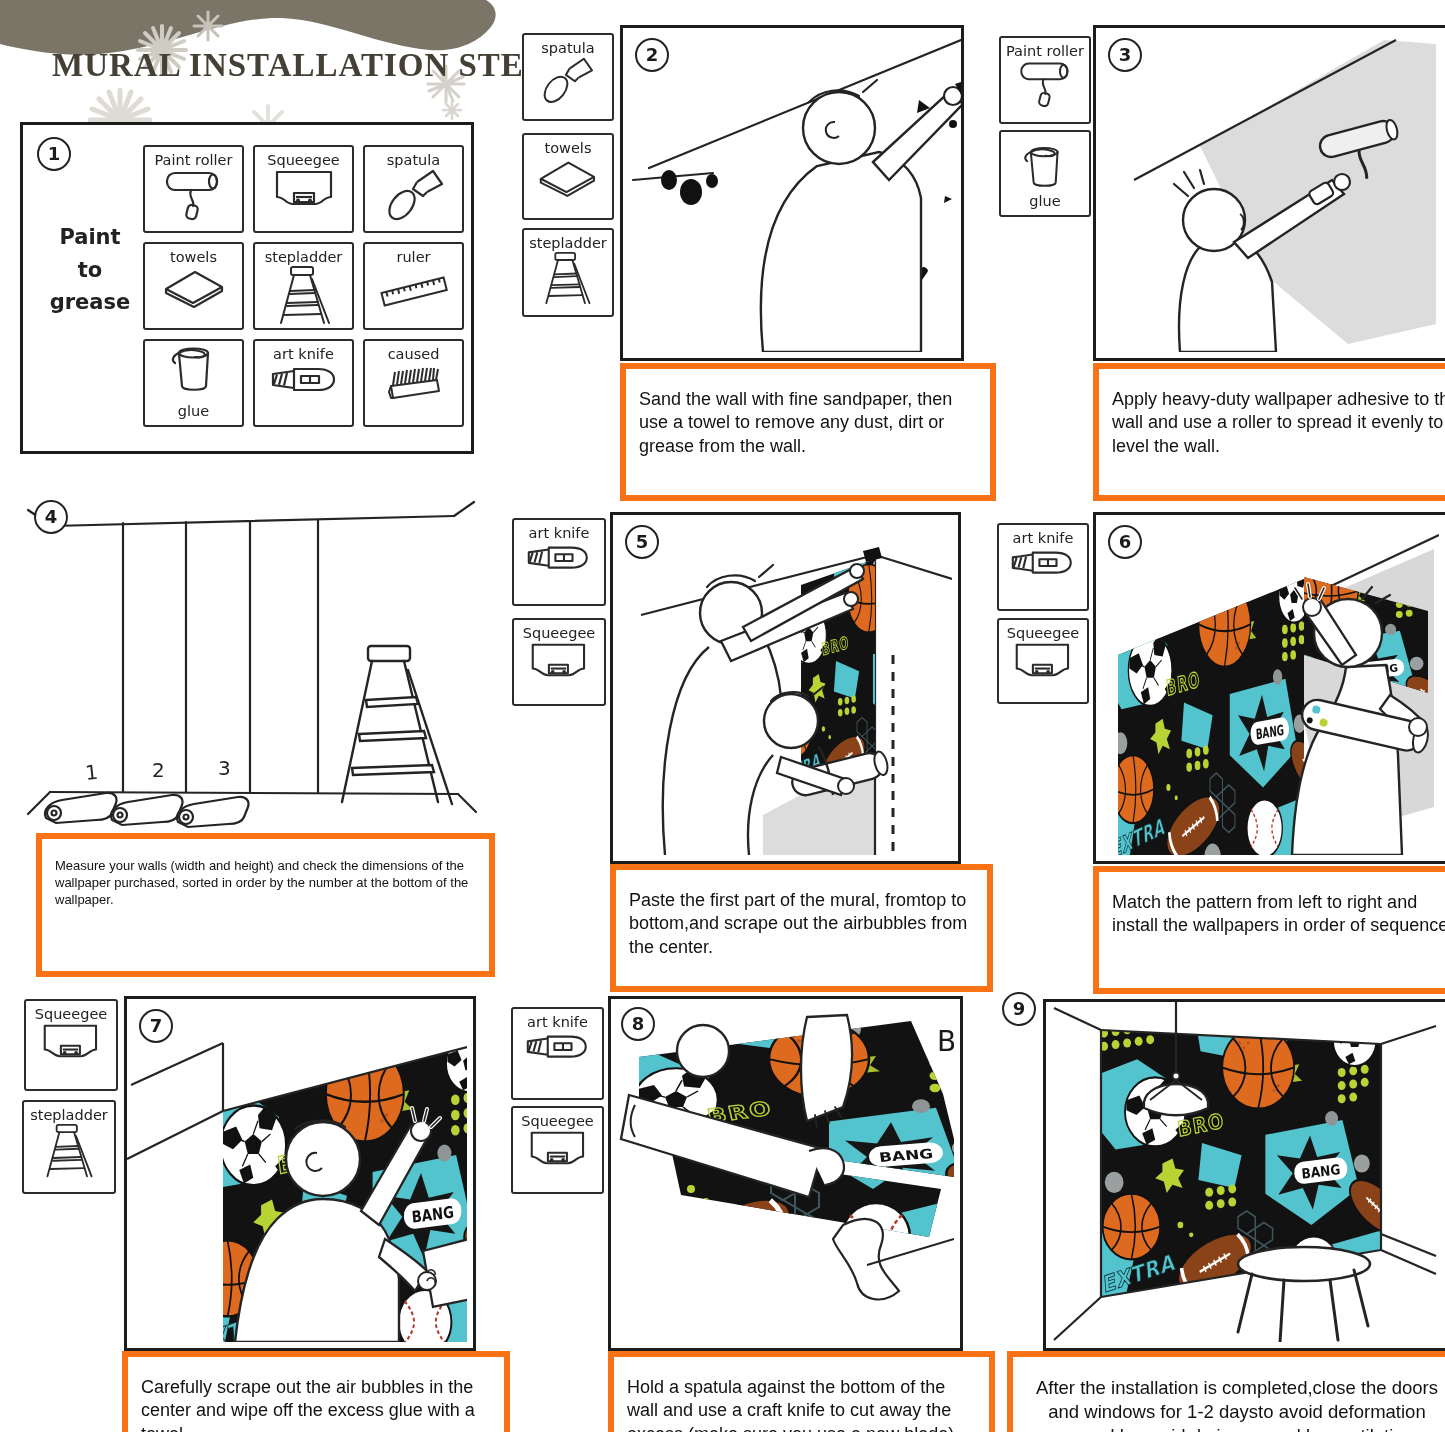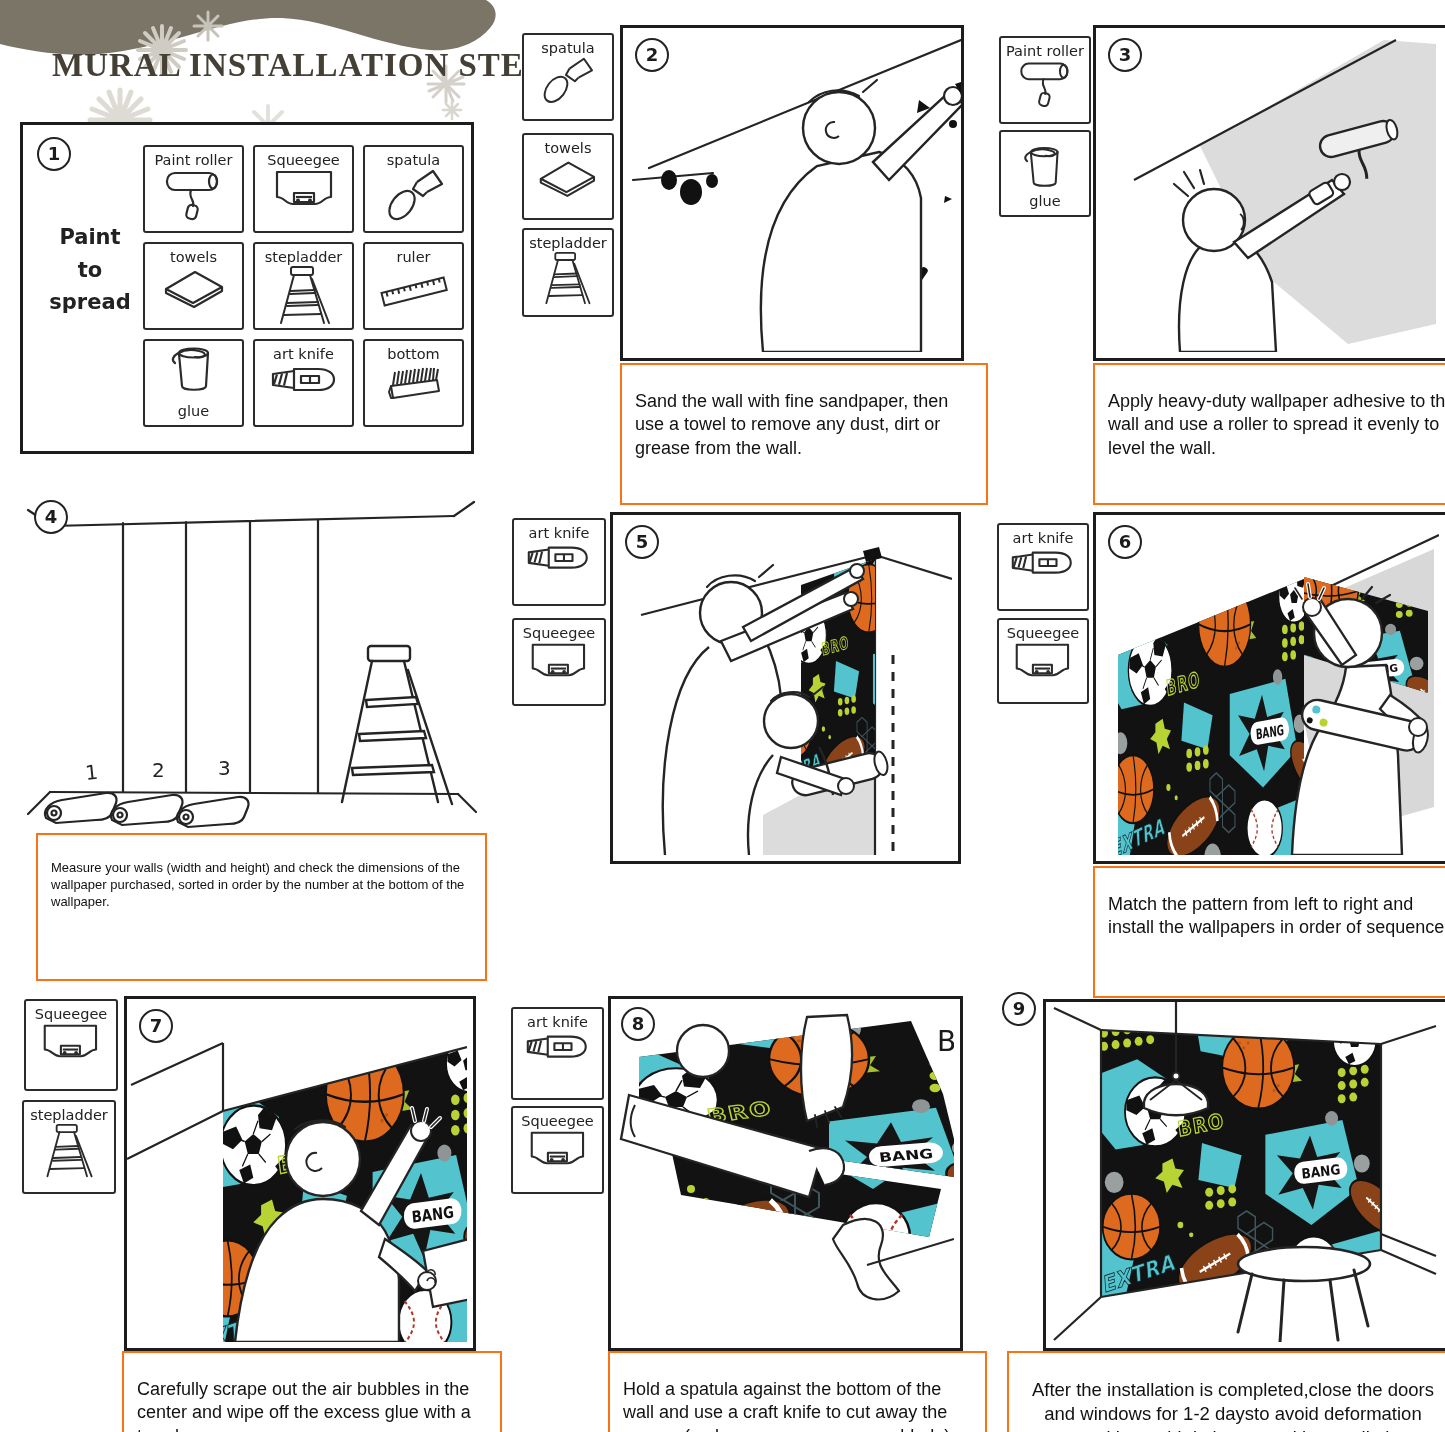--- a/index.html
+++ b/index.html
@@ -26,23 +26,23 @@
   .tool-cell.rev .tl{padding:0 0 6px 0;}
   .tool-cell svg{flex:1;}
   
   .toolbox{position:absolute;border:2px solid #2b2b2b;border-radius:3px;background:#fff;
     display:flex;flex-direction:column;align-items:center;}
   .toolbox.rev{flex-direction:column-reverse;}
   .toolbox .tl{font-size:14.5px;padding-top:5px;white-space:nowrap;color:#222;}
   .toolbox.rev .tl{padding:0 0 6px 0;}
   
   .illbox{position:absolute;border:3px solid #1c1c1c;background:#fff;overflow:hidden;}
-  .caption{position:absolute;border:2px solid #f97316;background:#fff;
+  .caption{position:absolute;border:6px solid #f97316;background:#fff;
     font-family:"Liberation Sans",sans-serif;font-size:18px;line-height:1.3;
-    padding:25px 13px;color:#121212;}
+    padding:19px 13px;color:#121212;}
   .caption.ctr{text-align:center;padding-left:6px;padding-right:6px;}
   svg{display:block;}
   text{font-family:"DejaVu Sans",sans-serif;}
 </style>
 </head>
 <body>
 
 <div id="canvas">
 
 <svg width="0" height="0" style="position:absolute" aria-hidden="true">
@@ -259,21 +259,21 @@
         </g>
   </g>
 </svg>
 <div id="page-title">MURAL INSTALLATION STEPS</div>
 
 <section id="step1-box">
   <span class="numcircle" style="left:14px;top:12px">1</span>
   <div id="tools-intro">
     <div>Paint</div>
         <div>to</div>
-        <div>spread</div>
+        <div>grease</div>
   </div>
   <div id="s1-grid">
     <div class="tool-cell">
           <span class="tl">Paint roller</span>
           <svg width="70" height="56">
             <use href="#icon-paint-roller"></use>
           </svg>
         </div>
     <div class="tool-cell">
           <span class="tl">Squeegee</span>
@@ -311,21 +311,21 @@
             <use href="#icon-glue"></use>
           </svg>
         </div>
     <div class="tool-cell">
           <span class="tl">art knife</span>
           <svg width="70" height="40">
             <use href="#icon-art-knife"></use>
           </svg>
         </div>
     <div class="tool-cell">
-          <span class="tl">bottom</span>
+          <span class="tl">caused</span>
           <svg width="66" height="44">
             <use href="#icon-brushes"></use>
           </svg>
         </div>
   </div>
 </section>
 
 <div class="toolbox" style="left:522px;top:33px;width:88px;height:84px">
   <span class="tl">spatula</span>
       <svg width="60" height="52">
@@ -512,20 +512,21 @@
     <g>
       <path d="M136,340 C132,300 140,262 160,240" stroke="#242424" stroke-width="2.4" fill="none"></path>
       <path d="M206,232 C214,246 218,262 220,280" stroke="#242424" stroke-width="2.4" fill="none"></path>
       <circle cx="178" cy="206" r="27" fill="#fff" stroke="#242424" stroke-width="2.4"></circle>
       <path d="M158,186 C166,176 186,174 196,182 M200,180 l10,-8" stroke="#242424" stroke-width="2.2" fill="none" stroke-linecap="round"></path>
       <path d="M168,242 L232,264 L228,280 L164,258 Z" fill="#fff" stroke="#242424" stroke-width="2.3"></path>
       <circle cx="233" cy="271" r="8" fill="#fff" stroke="#242424" stroke-width="2"></circle>
     </g>
   </svg>
 </div>
+<div class="caption" style="left:610px;top:864px;width:345px;height:78px">Paste the first part of the mural, fromtop to bottom,and scrape out the airbubbles from the center.</div>
 
 <div class="toolbox" style="left:997px;top:523px;width:88px;height:84px">
   <span class="tl">art knife</span>
       <svg width="68" height="38">
         <use href="#icon-art-knife" transform="scale(0.95)"></use>
       </svg>
     </div>
 <div class="toolbox" style="left:997px;top:618px;width:88px;height:82px">
   <span class="tl">Squeegee</span>
       <svg width="62" height="42">

